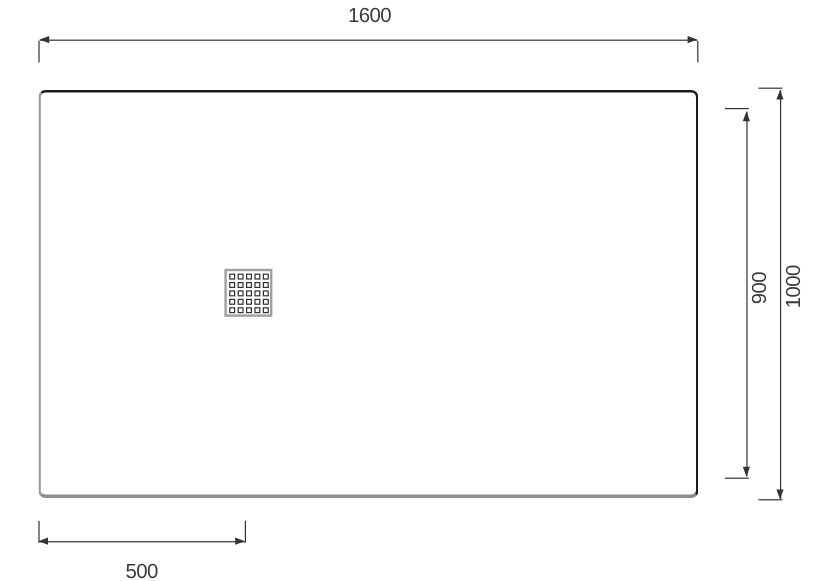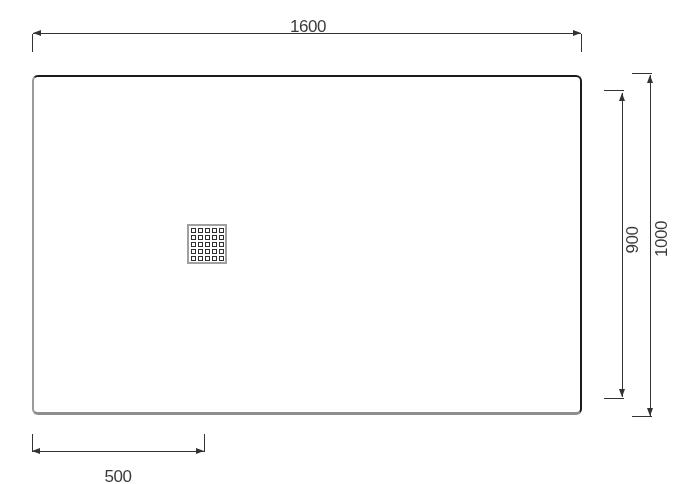--- a/index.html
+++ b/index.html
@@ -107,21 +107,21 @@
         <div class="drain-dot"></div>
       </div>
   </div>
 
   <div>
     <div class="hline" style="left:33px; top:33px; width:548px;"></div>
     <div class="tick-v" style="left:32px; top:34px;"></div>
     <div class="tick-v" style="left:581px; top:34px;"></div>
     <div class="arrow arrow-left" style="left:33px;  top:30px;"></div>
     <div class="arrow arrow-right" style="left:573px; top:30px;"></div>
-    <div class="dim-label" style="left:277px; top:18px; width:62px;">1600</div>
+    <div class="dim-label" style="left:277px; top:4px; width:62px;">1600</div>
   </div>
 
   <div>
     <div class="hline" style="left:32px; top:451px; width:173px;"></div>
     <div class="tick-v" style="left:32px; top:434px;"></div>
     <div class="tick-v" style="left:204px; top:434px;"></div>
     <div class="arrow arrow-left" style="left:32px;  top:448px;"></div>
     <div class="arrow arrow-right" style="left:196px; top:448px;"></div>
     <div class="dim-label" style="left:88px; top:456px; width:60px;margin-top:12px;">500</div>
   </div>

